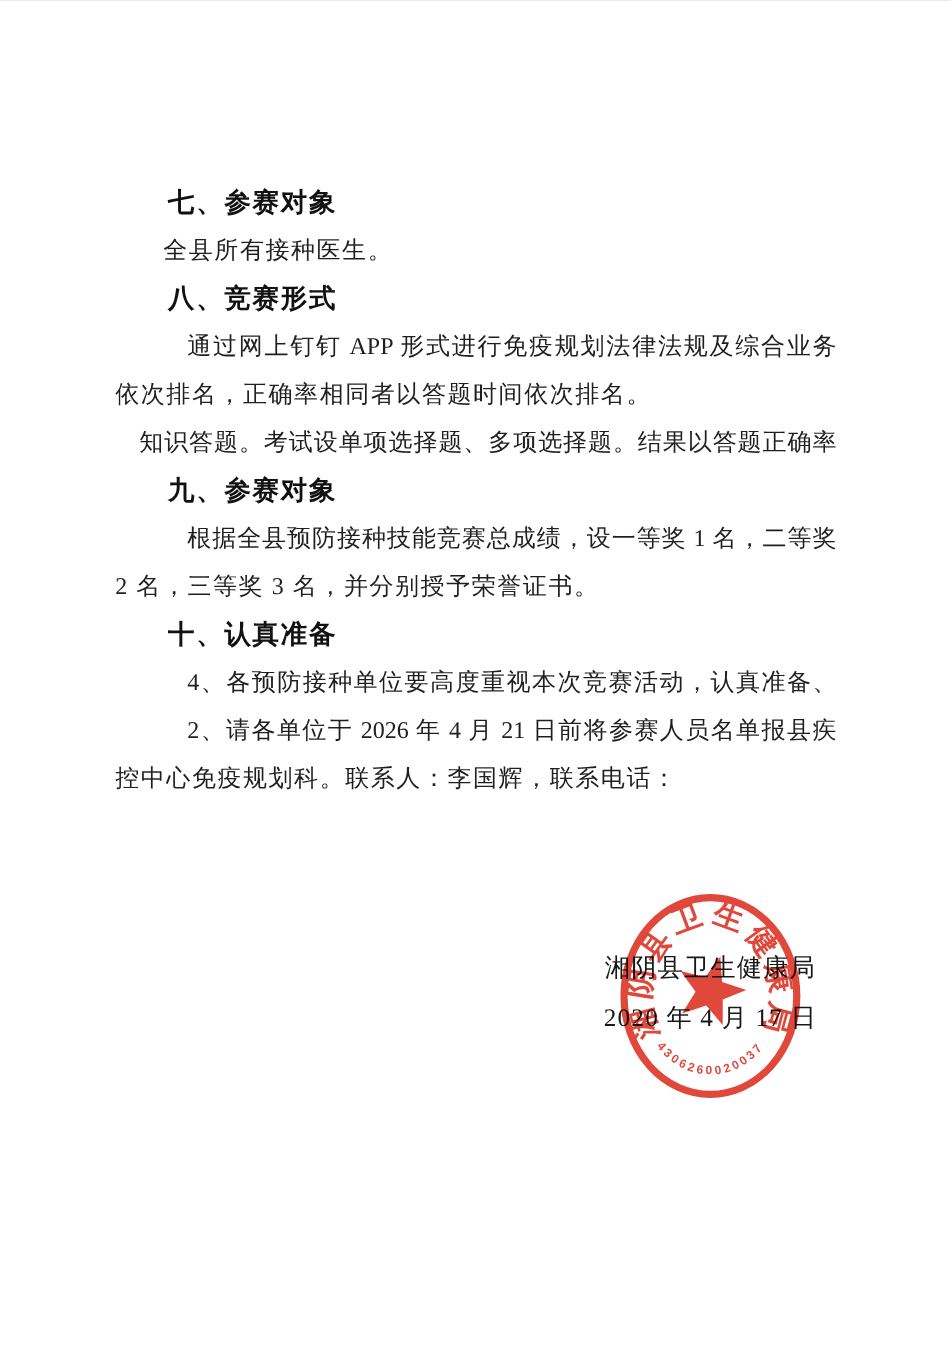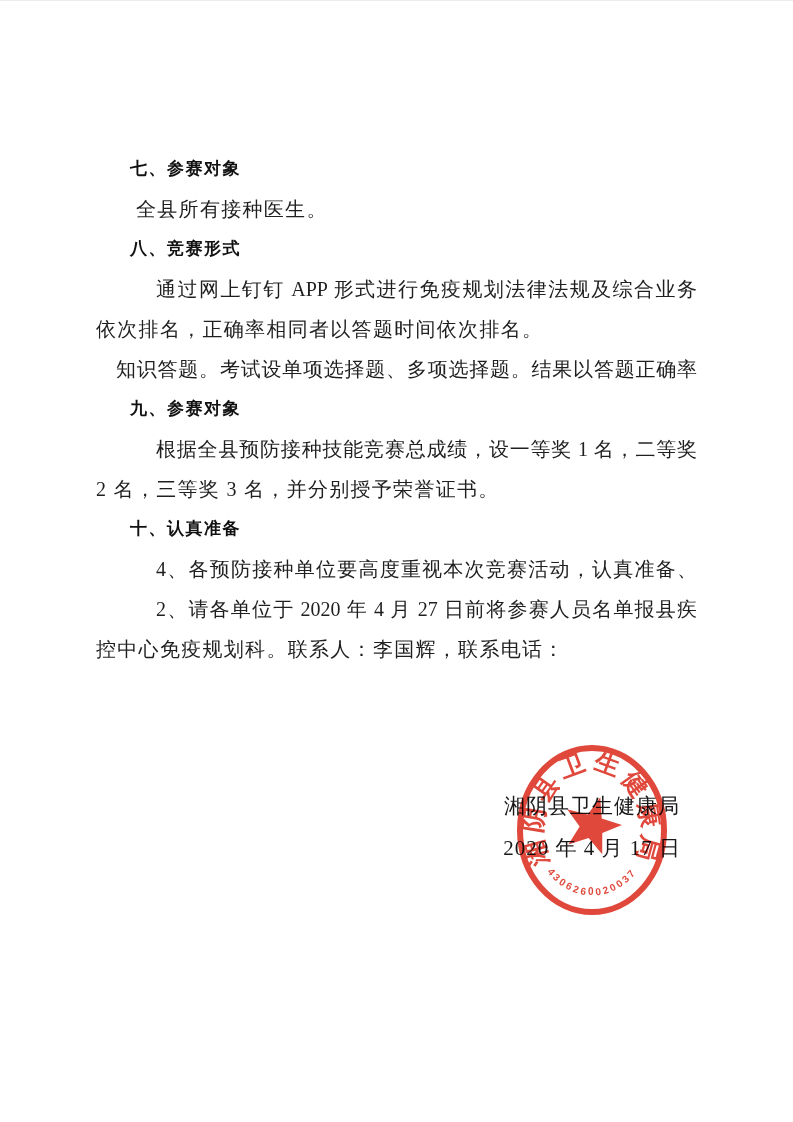--- a/index.html
+++ b/index.html
@@ -17,21 +17,21 @@
   .content {
     position: absolute;
     left: 0; top: 0;
     width: 793px;
     padding: 148px 96px 0 96px;
     box-sizing: border-box;
   }
   .heading {
     font-family: "Liberation Sans", "DejaVu Sans", sans-serif;
     font-weight: 700;
-    font-size: 17px;
+    font-size: 22px;
     line-height: 40px;
     height: 40px;
     color: #111111;
     text-indent: 2em;
     letter-spacing: 1.5px;
     white-space: nowrap;
   }
   .para { margin: 0; }
   .line {
     font-size: 20px;
@@ -112,21 +112,21 @@
       <div class="heading">九、参赛对象</div>
       <div class="para">
         <div class="line fill indent">根据全县预防接种技能竞赛总成绩，设一等奖 1 名，二等奖</div>
         <div class="line">2 名，三等奖 3 名，并分别授予荣誉证书。</div>
       </div>
       <div class="heading">十、认真准备</div>
       <div class="para">
         <div class="line fill indent">4、各预防接种单位要高度重视本次竞赛活动，认真准备、</div>
       </div>
       <div class="para">
-        <div class="line fill indent">2、请各单位于 2020 年 4 月 27 日前将参赛人员名单报县疾</div>
+        <div class="line fill indent">2、请各单位于 2026 年 4 月 21 日前将参赛人员名单报县疾</div>
         <div class="line">控中心免疫规划科。联系人：李国辉，联系电话：18774136099。</div>
       </div>
     </div>
 
   <div class="signature">
     <div class="sig-line">湘阴县卫生健康局</div>
     <div class="sig-line">2020 年 4 月 17 日</div>
   </div>
 
   <div class="seal">

